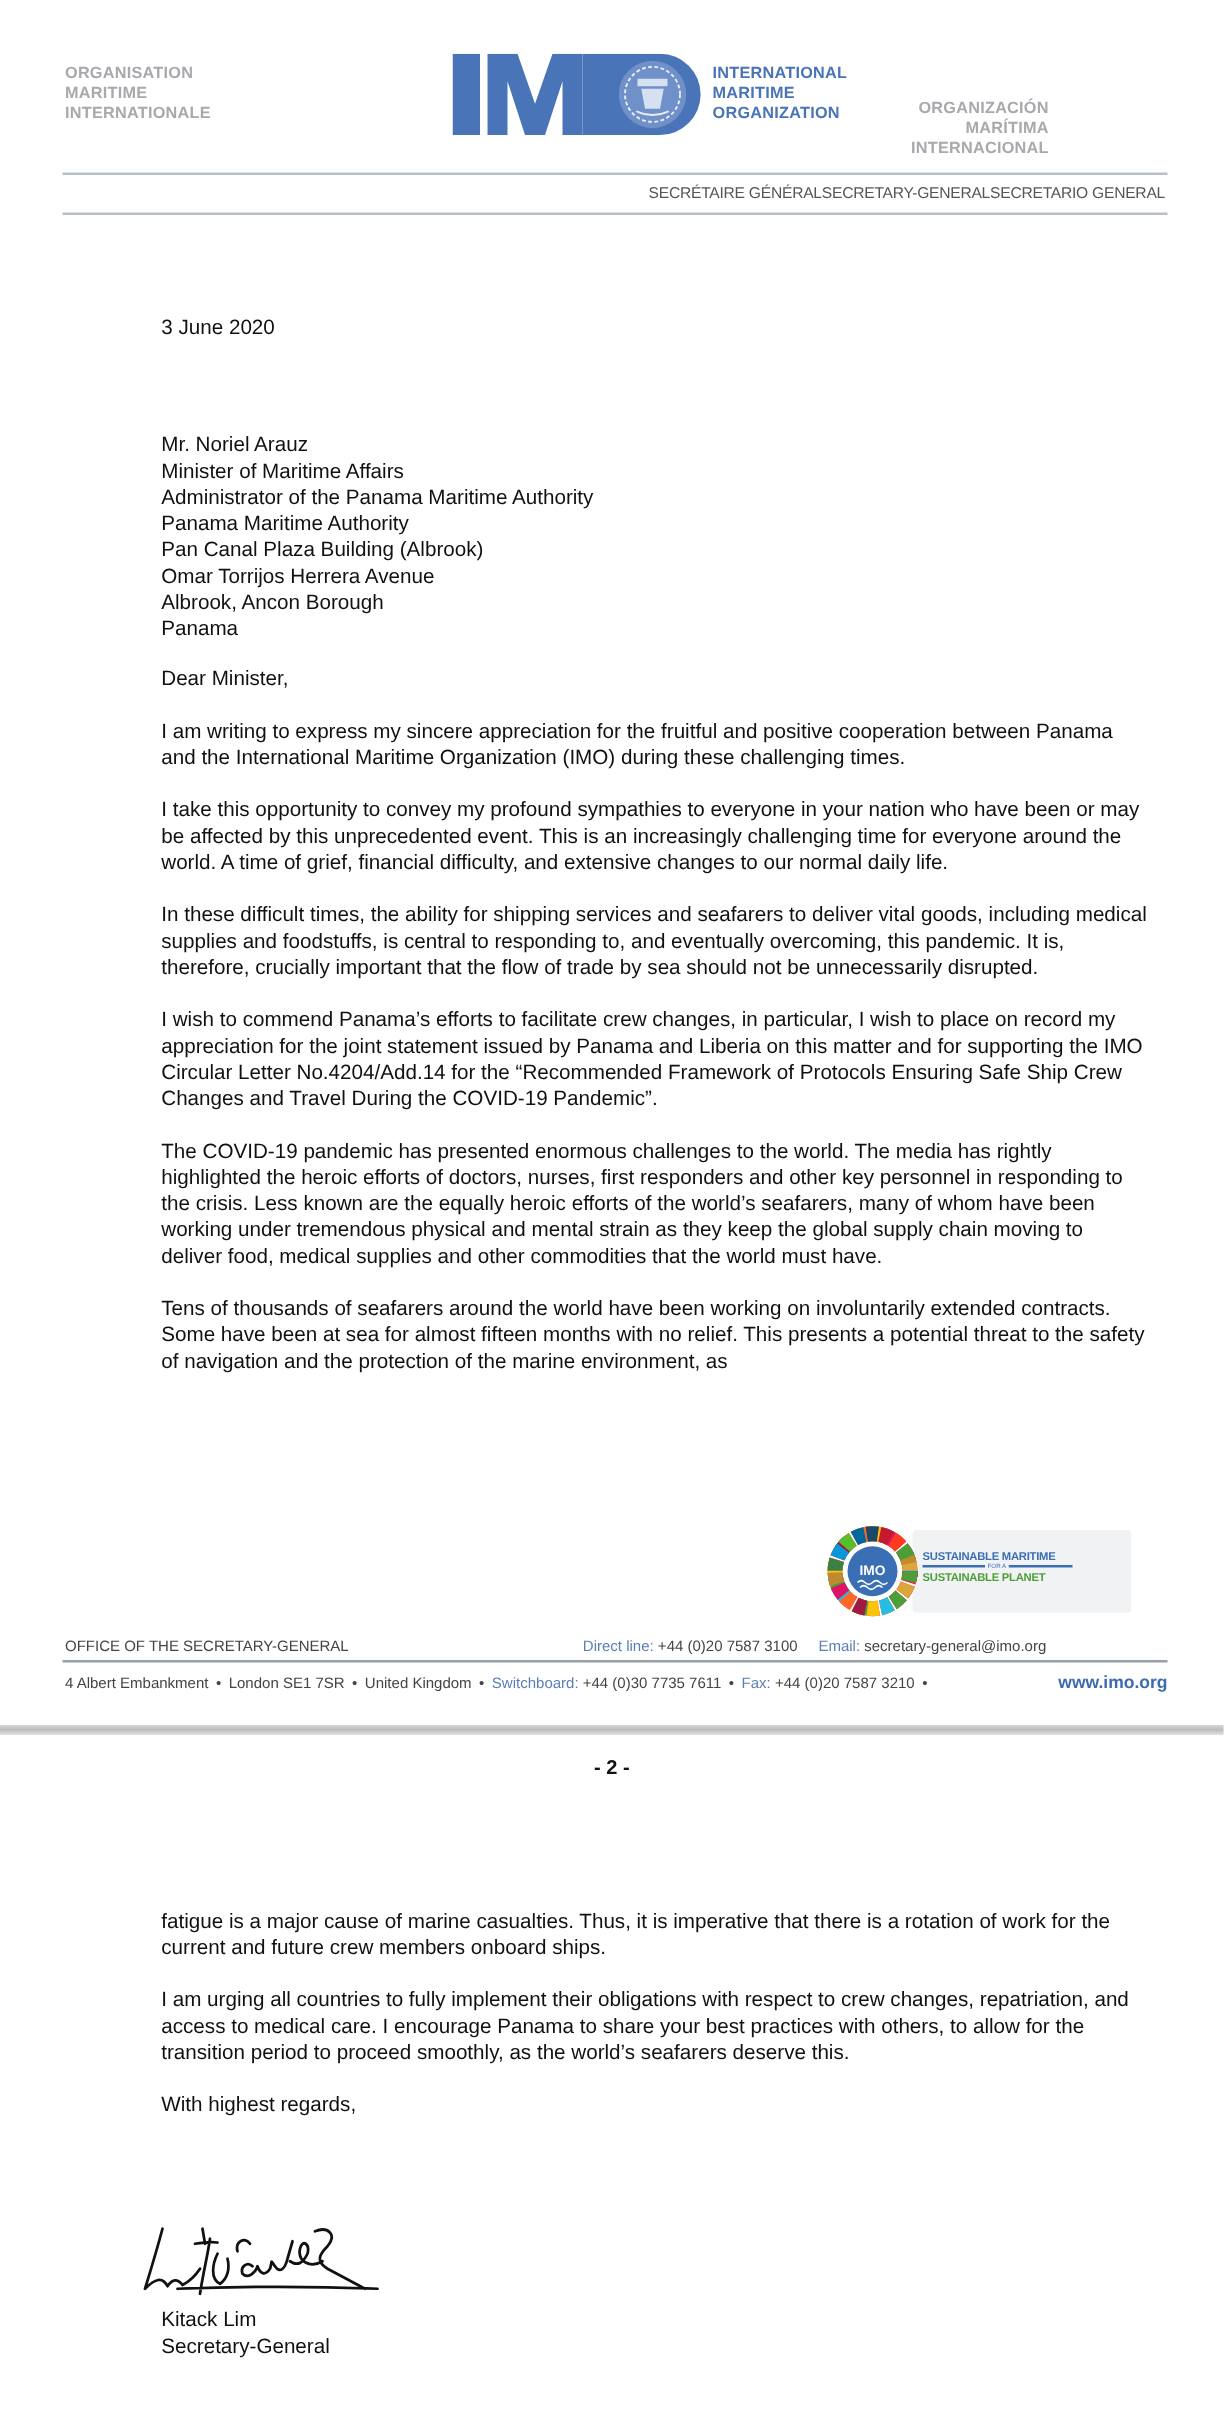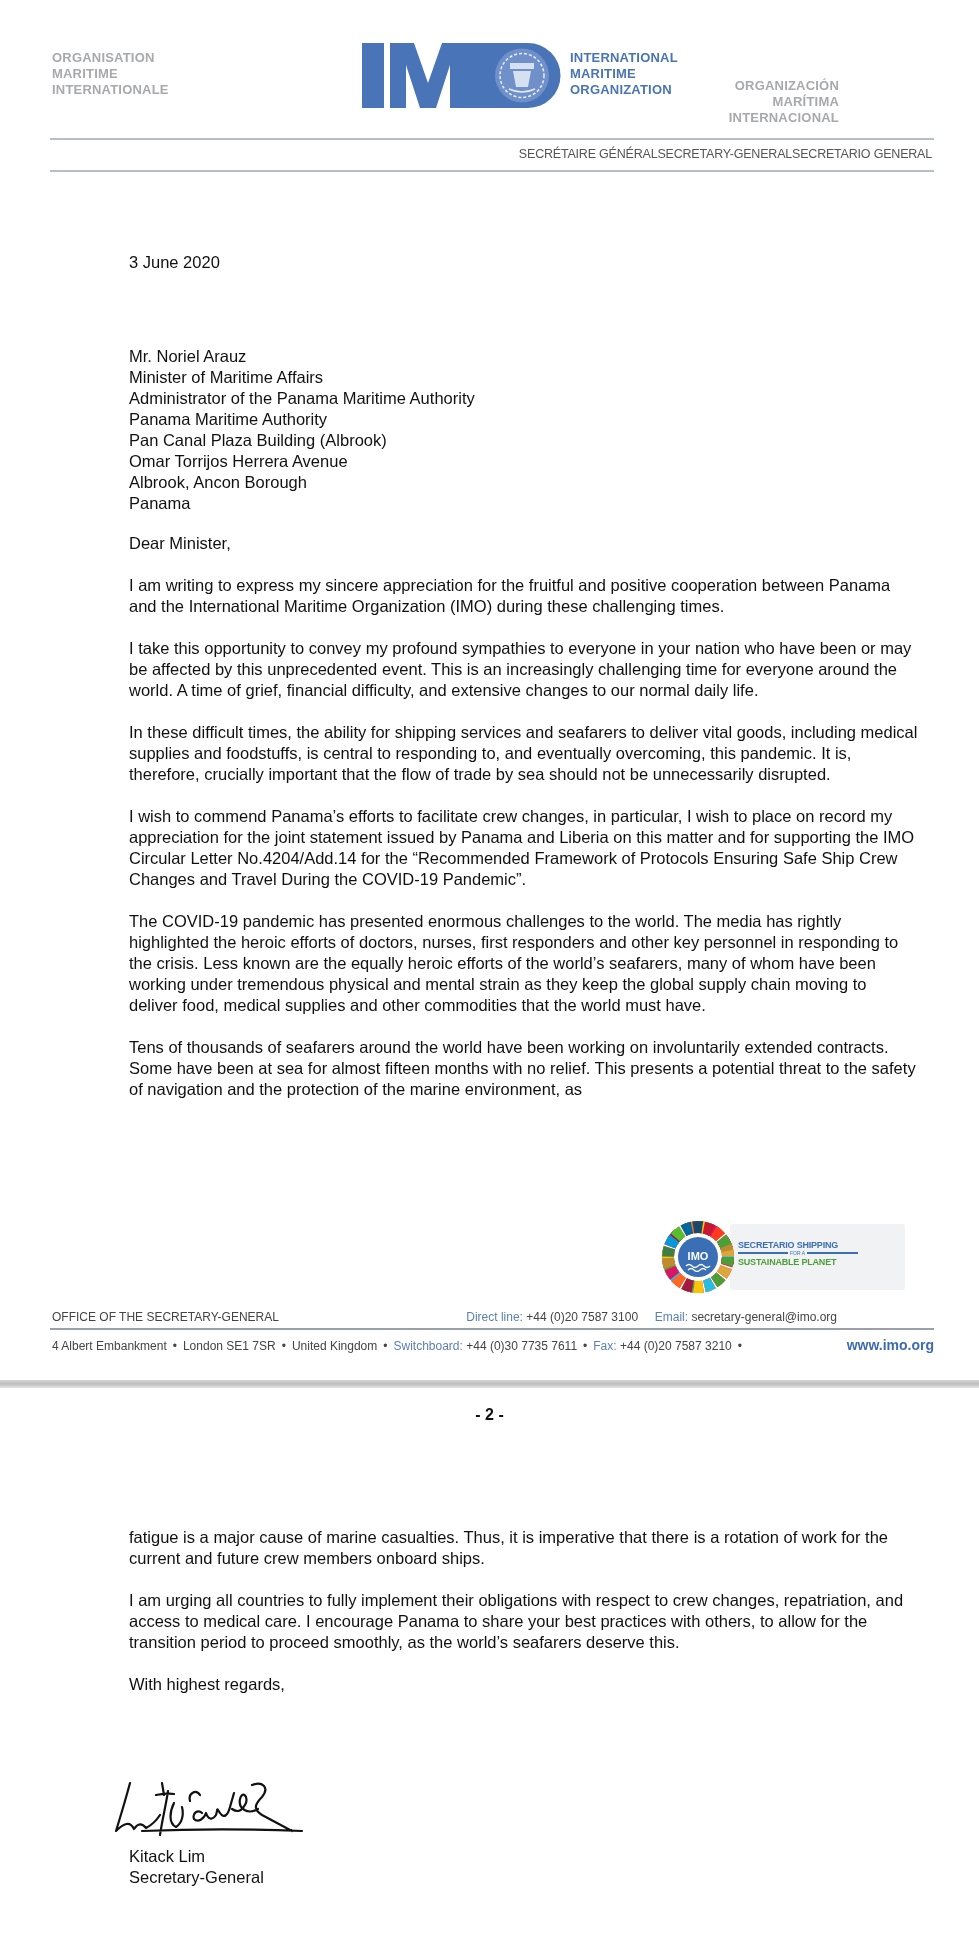--- a/index.html
+++ b/index.html
@@ -139,21 +139,21 @@
           <circle r="30" stroke="#c5192d" stroke-dasharray="9 140" stroke-dashoffset="-147"></circle>
           <circle r="30" stroke="#ff3a21" stroke-dasharray="9 150" stroke-dashoffset="-157.5"></circle>
           <circle r="30" stroke="#4c9f38" stroke-dasharray="9 160" stroke-dashoffset="-168"></circle>
         </g>
         <circle r="20" fill="#3a6fb5"></circle>
         <text x="0" y="3" text-anchor="middle" font-family="Liberation Sans, sans-serif" font-weight="bold" font-size="11" fill="#fff">IMO</text>
         <path d="M-12,9 q3,-3 6,0 t6,0 t6,0 t6,0" stroke="#fff" stroke-width="1.2" fill="none"></path>
         <path d="M-10,13 q3,-3 6,0 t6,0 t6,0" stroke="#fff" stroke-width="1.2" fill="none"></path>
       </g>
     </svg>
-    <div style="position:absolute;left:78px;top:22px;font-size:9px;font-weight:bold;color:#3a6fb5;letter-spacing:-0.2px;">SECRETARIO SHIPPING</div>
+    <div style="position:absolute;left:78px;top:22px;font-size:9px;font-weight:bold;color:#3a6fb5;letter-spacing:-0.2px;">SUSTAINABLE MARITIME</div>
     <div style="position:absolute;left:78px;top:34px;width:120px;height:2px;background:#3a6fb5;"></div>
     <div style="position:absolute;left:128px;top:32px;font-size:5px;color:#3a6fb5;background:#f1f2f4;padding:0 2px;">FOR A</div>
     <div style="position:absolute;left:78px;top:39px;font-size:9px;font-weight:bold;color:#4c9f38;letter-spacing:-0.2px;">SUSTAINABLE PLANET</div>
   </div>
 
   <div class="footer-office">OFFICE OF THE SECRETARY-GENERAL</div>
   <div class="footer-contact">
     <span class="lbl">Direct line:</span>
     <span>+44 (0)20 7587 3100</span>
     &nbsp;&nbsp;&nbsp;

